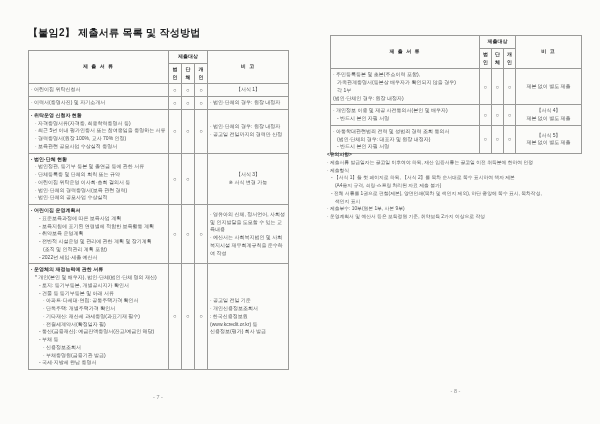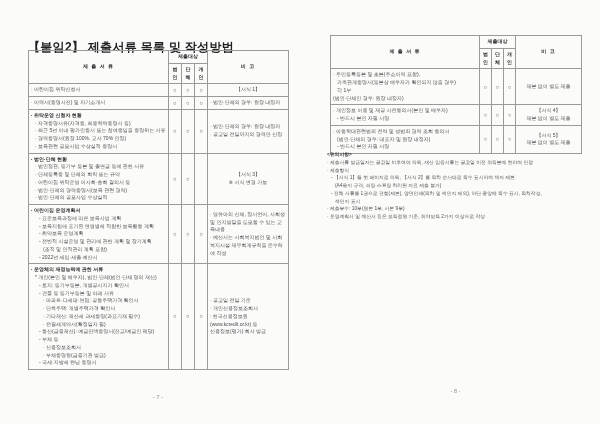--- a/index.html
+++ b/index.html
@@ -7,21 +7,21 @@
     width:600px; height:424px;
     background:#fbfbf9;
     font-family:"Liberation Sans","DejaVu Sans",sans-serif;
     color:#45474a;
     overflow:hidden;
   }
   .sheet { position:relative; width:600px; height:424px; }
 
   .doc-title {
     position:absolute; left:28px; top:26px;
-    font-size:12px; font-weight:bold; color:#1f2022; letter-spacing:0.3px;margin-top:13px;
+    font-size:10px; font-weight:bold; color:#1f2022; letter-spacing:0.3px;
   }
 
   table.doc-table { border-collapse:collapse; table-layout:fixed; }
   #left-table  { position:absolute; left:28px;  top:50px; width:260px; }
   #right-table { position:absolute; left:330px; top:35px; width:251px; }
 
   .doc-table th, .doc-table td {
     border:1px solid #9a9a98;
     font-weight:normal;
     font-size:5px; line-height:1.55;

